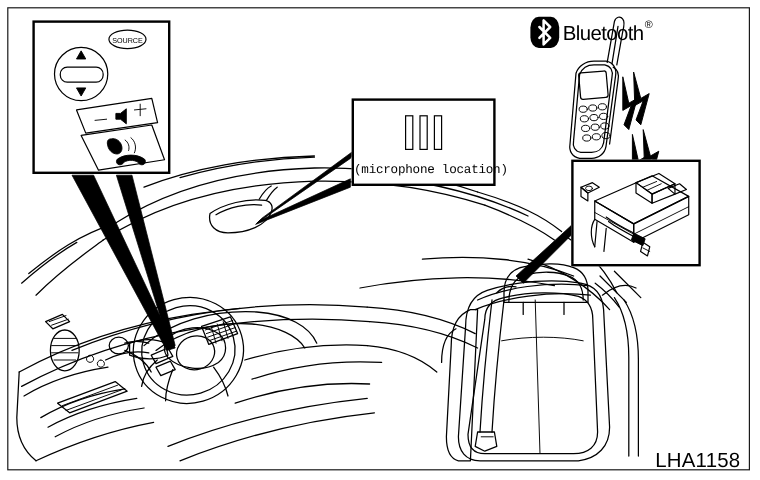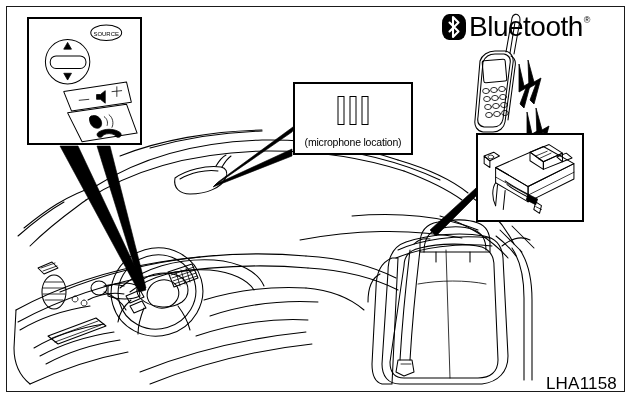--- a/index.html
+++ b/index.html
@@ -57,21 +57,21 @@
     top: 133px;
     width: 108px;
     height: 89px;
   }
   .mic-label {
     position: absolute;
     left: 0;
     right: 0;
     bottom: 5px;
     text-align: center;
-    font-family: Liberation Sans, sans-serif;
+    font-family: Liberation Mono, monospace;
     font-size: 10.5px;
     color: #000;
     letter-spacing: -0.2px;
     white-space: nowrap;
   }
   .mic-bars {
     position: absolute;
     left: 50%;
     top: 12px;
     transform: translateX(-50%);
@@ -96,21 +96,21 @@
   .bt-mark {
     width: 24px;
     height: 26px;
     background: #000;
     border-radius: 7px / 9px;
     position: relative;
     flex: none;
   }
   .bt-word {
     font-family: "Liberation Sans", sans-serif;
-    font-size: 28px;
+    font-size: 17px;
     color: #000;
     margin-left: 3px;
     line-height: 1;
     letter-spacing: -0.5px;
   }
   .bt-reg {
     font-family: "Liberation Sans", sans-serif;
     font-size: 9px;
     color: #000;
     margin-left: 1px;

